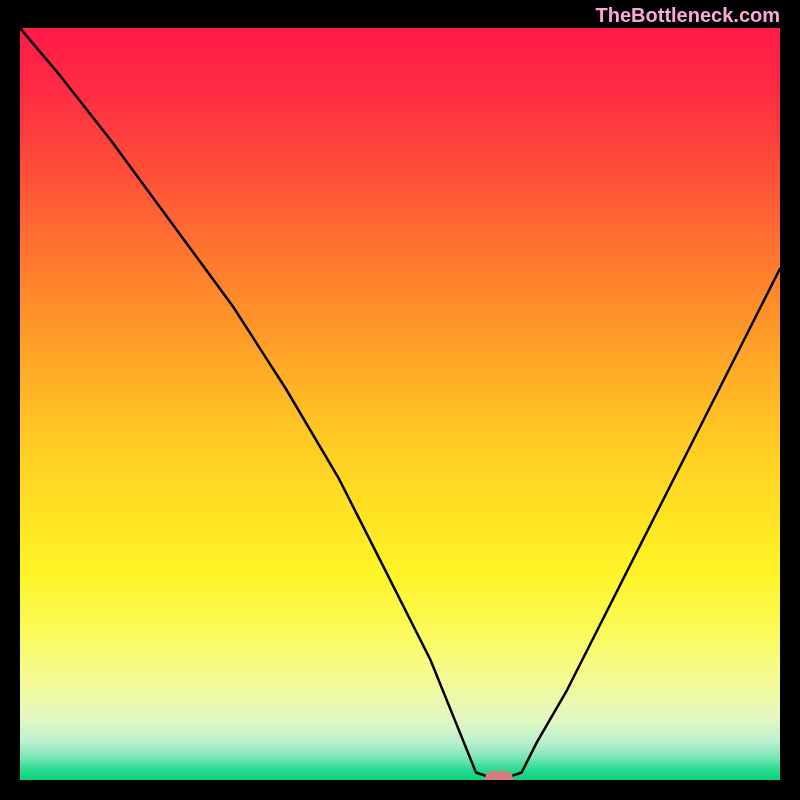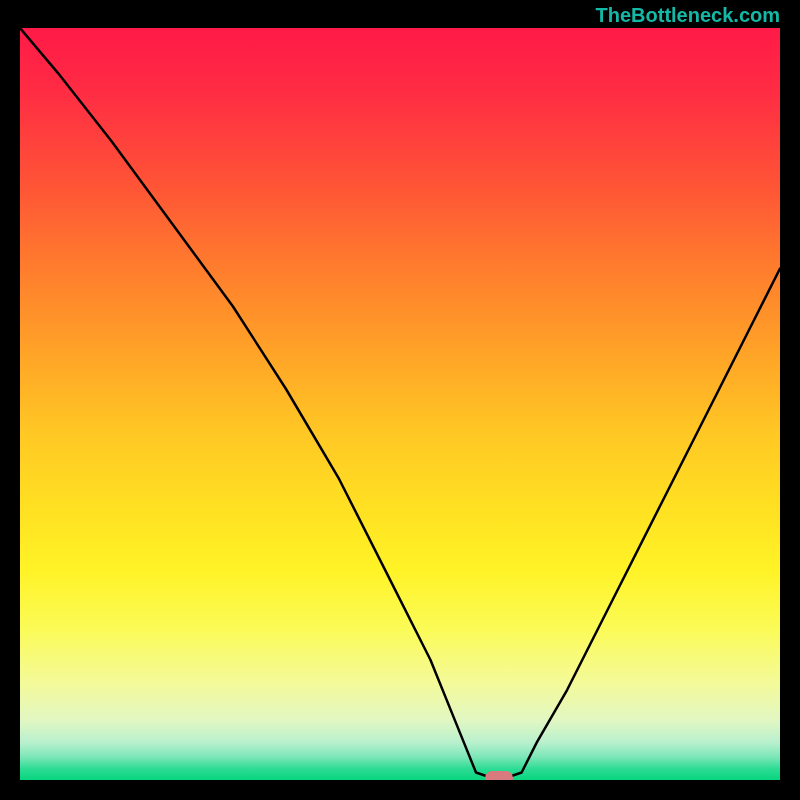--- a/index.html
+++ b/index.html
@@ -8,21 +8,21 @@
     width: 800px;
     height: 800px;
     background: #000;
     position: relative;
     font-family: Arial, sans-serif;
   }
   .watermark {
     position: absolute;
     top: 4px;
     right: 20px;
-    color: #14b8a6;
+    color: #f9a8d4;
     font-size: 20px;
     font-weight: bold;
     z-index: 10;
   }
   .plot-area {
     position: absolute;
     left: 20px;
     top: 28px;
     width: 760px;
     height: 752px;

